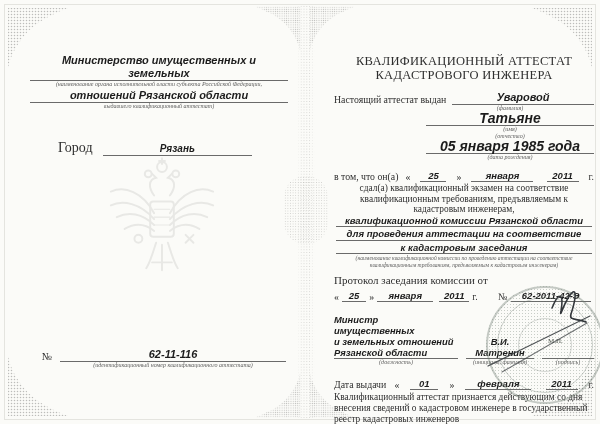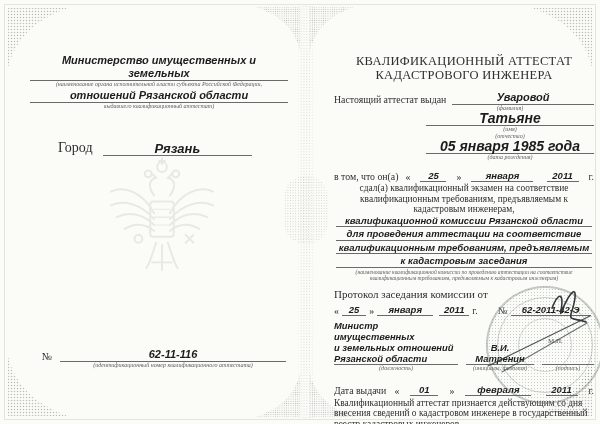--- a/index.html
+++ b/index.html
@@ -49,42 +49,42 @@
     font-family:"Liberation Sans",sans-serif;font-weight:700;font-style:italic;
     color:#1c1c1c;text-align:center;border-bottom:1px solid #6a6a6a;
   }
   .note{font-size:6px;font-style:italic;color:#5c5c5c;text-align:center;line-height:7px;}
 
   
   .lp-h1{font-size:11px;line-height:13px;border-bottom:1px solid #6a6a6a;}
   .lp-note{margin-bottom:1px;}
   .city-row{display:flex;align-items:flex-end;margin:30px 10px 0 28px;}
   .city-row .lbl{font-size:14px;white-space:nowrap;}
-  .city-row .fill{flex:1;margin-left:10px;margin-right:26px;font-size:13px;line-height:13px;}
+  .city-row .fill{flex:1;margin-left:10px;margin-right:26px;font-size:10px;line-height:13px;}
   .num-block{position:absolute;left:42px;top:348px;width:244px;}
   .num-row{display:flex;align-items:flex-end;}
   .num-row .lbl{font-size:10.5px;}
   .num-row .fill{flex:1;margin-left:8px;font-size:11px;line-height:13px;}
   .num-block .note{margin-left:18px;}
 
   
   .title{font-size:12.5px;font-weight:400;text-align:center;line-height:14px;letter-spacing:.3px;}
   .issued-row{display:flex;align-items:flex-end;margin-top:9px;}
   .issued-row .lbl{font-size:9.8px;white-space:nowrap;}
   .issued-row .fill{flex:1;margin-left:6px;font-size:11px;line-height:13px;}
   .field{margin-left:92px;}
   .field .fill{font-size:14px;line-height:13px;display:block;}
   .fnote{margin-left:92px;}
   .inline-row{font-size:9.8px;margin-top:9px;display:flex;align-items:flex-end;white-space:nowrap;justify-content:space-between;}
   .inline-row .fill{display:inline-block;font-size:9.5px;line-height:11px;margin:0 3px;}
   .para{font-size:9.4px;line-height:10.6px;margin-top:1px;text-align:center;}
   .comm .fill{display:block;font-size:9.5px;line-height:11.5px;margin:0 2px 1px 2px;}
   .comm-note{font-size:5.6px;line-height:6.4px;margin-top:1px;}
   .proto-lbl{font-size:11px;margin-top:6px;}
-  .signer-row{display:flex;align-items:flex-end;margin-top:4px;}
+  .signer-row{display:flex;align-items:flex-end;margin-top:12px;}
   .signer-row .pos{width:124px;font-family:"Liberation Sans",sans-serif;font-weight:700;font-style:italic;font-size:9.4px;line-height:11px;color:#1c1c1c;border-bottom:1px solid #6a6a6a;}
   .signer-row .signer{flex:1;margin:0 8px;font-size:9.4px;line-height:11px;}
   .signer-row .sigline{width:52px;border-bottom:1px solid #6a6a6a;height:12px;}
   .notes-row{display:flex;}
   .notes-row .n1{width:124px;}
   .notes-row .n2{flex:1;margin:0 8px;}
   .notes-row .n3{width:52px;}
   .issue-row{margin-top:12px;}
   .footer{font-size:9.4px;line-height:10.8px;margin-top:2px;}
 
@@ -217,21 +217,20 @@
       <span>»</span>
       <span class="fill" style="width:62px">января</span>
       <span class="fill" style="width:32px">2011</span>
       <span>г.</span>
     </div>
     <div class="para">сдал(а) квалификационный экзамен на соответствие квалификационным требованиям, предъявляемым к кадастровым инженерам,</div>
 
     <div class="comm">
       <span class="fill">квалификационной комиссии Рязанской области</span>
       <span class="fill">для проведения аттестации на соответствие</span>
-      <span class="fill">квалификационным требованиям, предъявляемым</span>
       <span class="fill">к кадастровым заседания</span>
     </div>
     <div class="note comm-note">(наименование квалификационной комиссии по проведению аттестации на соответствие квалификационным требованиям, предъявляемым к кадастровым инженерам)</div>
 
     <div class="proto-lbl">Протокол заседания комиссии от</div>
     <div class="inline-row" style="margin-top:4px">
       <span>«</span>
       <span class="fill" style="width:26px">25</span>
       <span>»</span>
       <span class="fill" style="width:60px">января</span>

